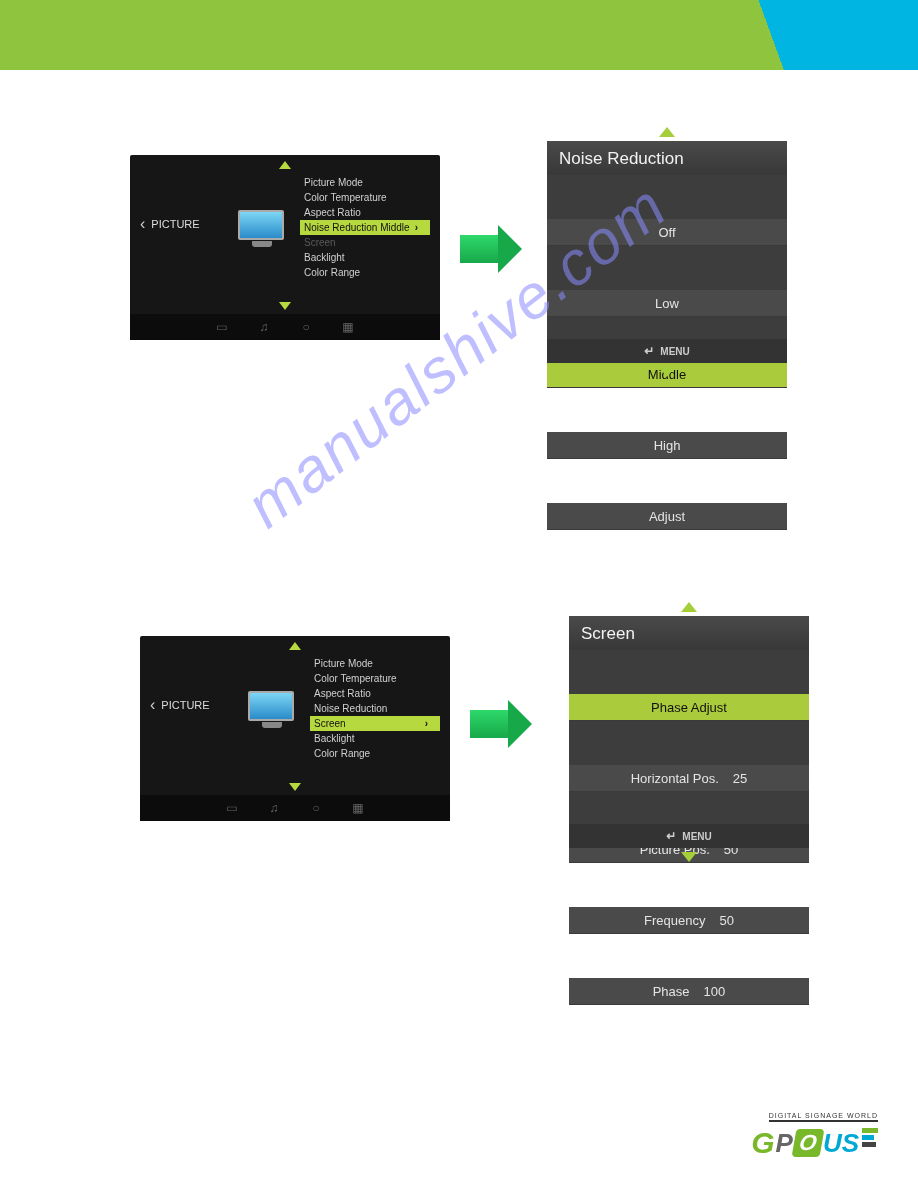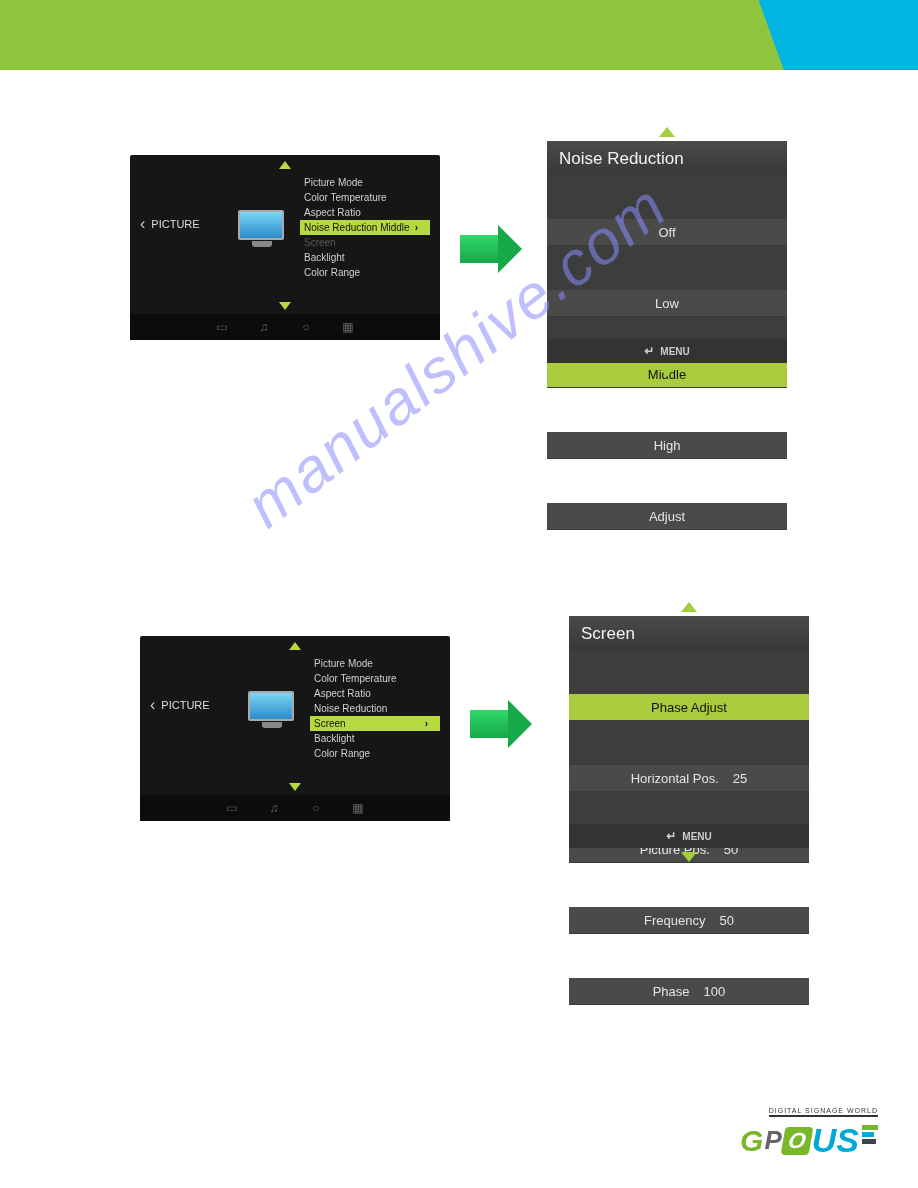--- a/index.html
+++ b/index.html
@@ -74,21 +74,21 @@
   .sm-footer .ret { font-size:12px; }
 
   
   .footer-logo { position:absolute; right:40px; bottom:28px; text-align:right; }
   .footer-tag { font-size:7px; letter-spacing:1px; color:#333; border-bottom:2px solid #333;
     display:inline-block; padding-bottom:1px; margin-bottom:4px; }
   .logo-row { display:flex; align-items:center; gap:1px; font-weight:900; font-style:italic; font-size:30px; }
   .lg { color:#79b82b; } .lp { color:#666; font-size:26px; }
   .lo { display:inline-flex; width:28px; height:28px; background:#79b82b; color:#fff;
     align-items:center; justify-content:center; border-radius:4px; font-size:22px; transform:skewX(-10deg); }
-  .lus { color:#00a8d6; font-size:34px; }
+  .lus { color:#00a8d6; font-size:26px; }
   .lflag { display:inline-flex; flex-direction:column; gap:2px; margin-left:2px; transform:translateY(-6px); }
   .lflag span { width:14px; height:5px; background:#444; }
   .lflag span:nth-child(1){ background:#79b82b; width:16px; }
   .lflag span:nth-child(2){ background:#00a8d6; width:12px; }
 </style>
 </head>
 <body>
 
 <div class="header">
   <div class="header-diag"></div>

